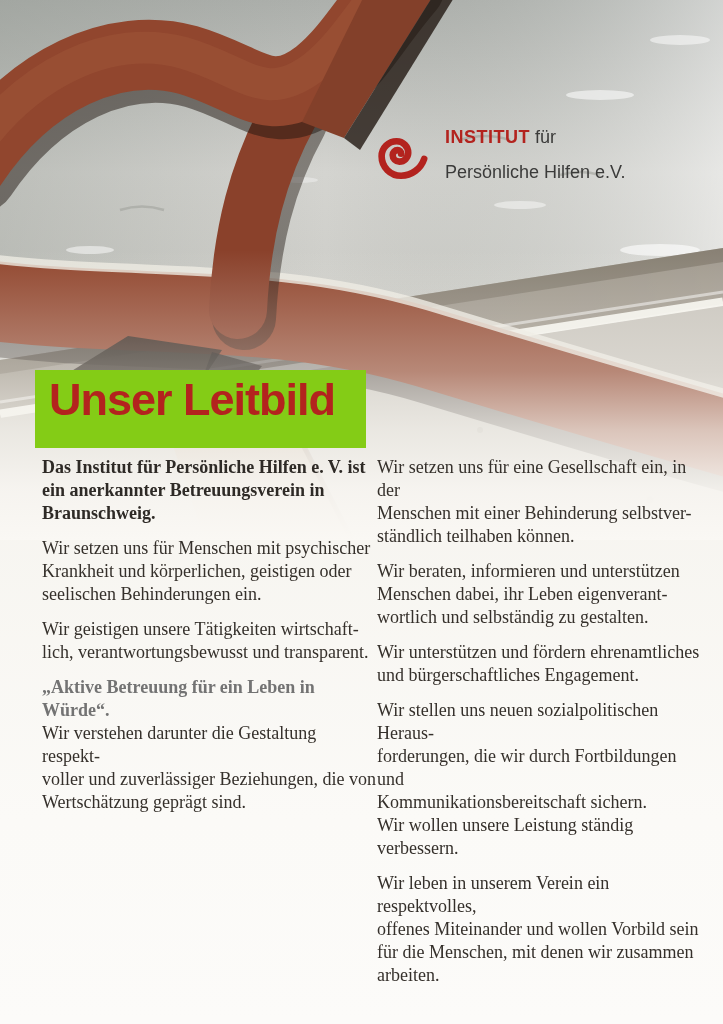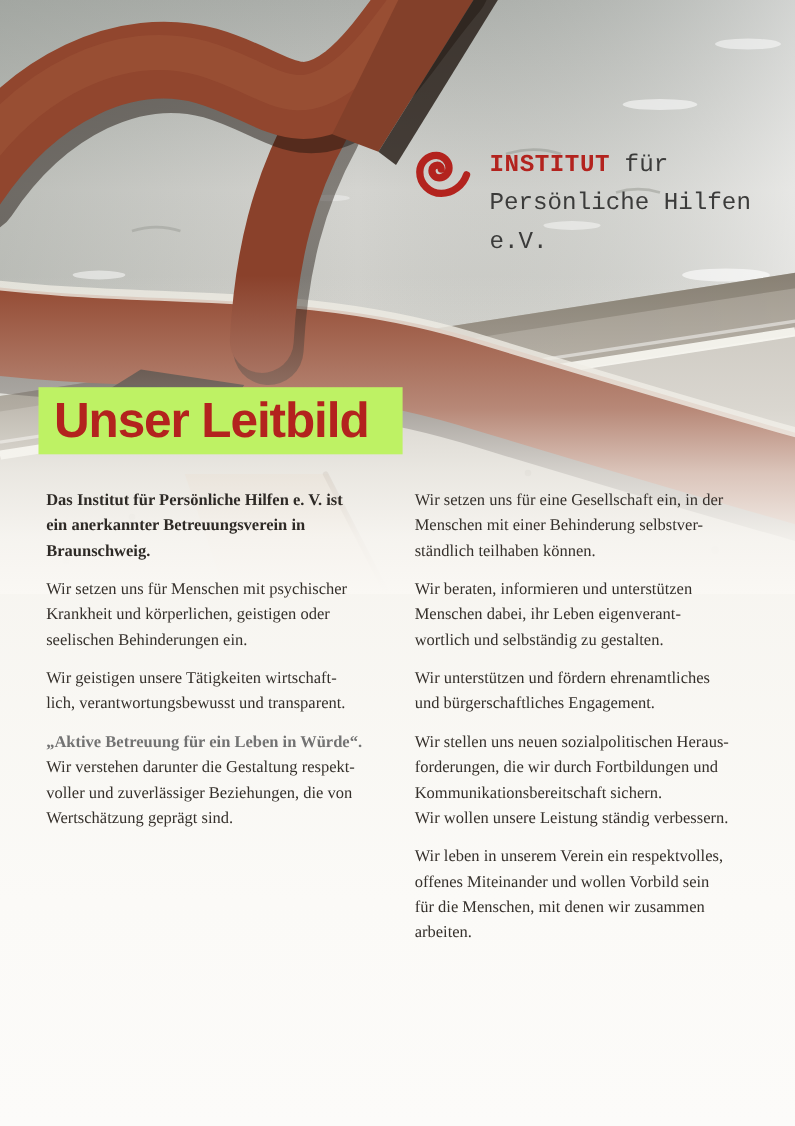--- a/index.html
+++ b/index.html
@@ -7,36 +7,36 @@
     width:723px;height:1024px;position:relative;overflow:hidden;
     background:linear-gradient(180deg,#f1efe9 0%,#f6f4ef 45%,#fbfaf7 80%,#fcfbf9 100%);
     font-family:"Liberation Serif",serif;
   }
   .hero{position:absolute;top:0;left:0;width:723px;height:540px;}
   .hero svg{display:block;}
 
   
   .logo{position:absolute;top:116px;left:371px;display:flex;align-items:flex-start;z-index:3;}
   .logo-mark{width:62px;height:70px;flex:0 0 auto;}
-  .logo-text{margin-left:12px;font-family:Liberation Mono, monospace;font-size:22px;line-height:35px;color:#3b3b3a;margin-top:16px;}
+  .logo-text{margin-left:12px;font-family:Liberation Sans, sans-serif;font-size:18px;line-height:35px;color:#3b3b3a;margin-top:4px;}
   .logo-text .line1{white-space:nowrap;}
   .logo-text .brand{color:#b3231e;font-weight:bold;letter-spacing:.5px;}
 
   
-  .banner{position:absolute;top:352px;left:35px;width:331px;height:61px;background:#bef264;z-index:3;}
+  .banner{position:absolute;top:370px;left:35px;width:331px;height:78px;background:#84cc16;z-index:3;}
   .banner h1{
     margin:0;padding:0 0 0 14px;font-family:"Liberation Sans",sans-serif;
     font-weight:bold;font-size:45px;line-height:60px;letter-spacing:-1px;color:#b3231e;white-space:nowrap;
   }
 
   
   .columns{
-    position:absolute;top:444px;left:42px;width:660px;z-index:3;
+    position:absolute;top:456px;left:42px;width:660px;z-index:3;
     display:grid;grid-template-columns:335px 325px;
-    font-size:15px;line-height:23px;color:#35302b;
+    font-size:18px;line-height:23px;color:#35302b;
   }
   .para{margin:0 0 12px 0;white-space:pre-line;}
   .para.bold{font-weight:bold;color:#2e2a26;}
   .para .lead{display:block;font-weight:bold;color:#737373;}
 </style>
 </head>
 <body>
 
 <div class="hero">
   <svg width="723" height="540" viewBox="0 0 723 540" xmlns="http://www.w3.org/2000/svg">

